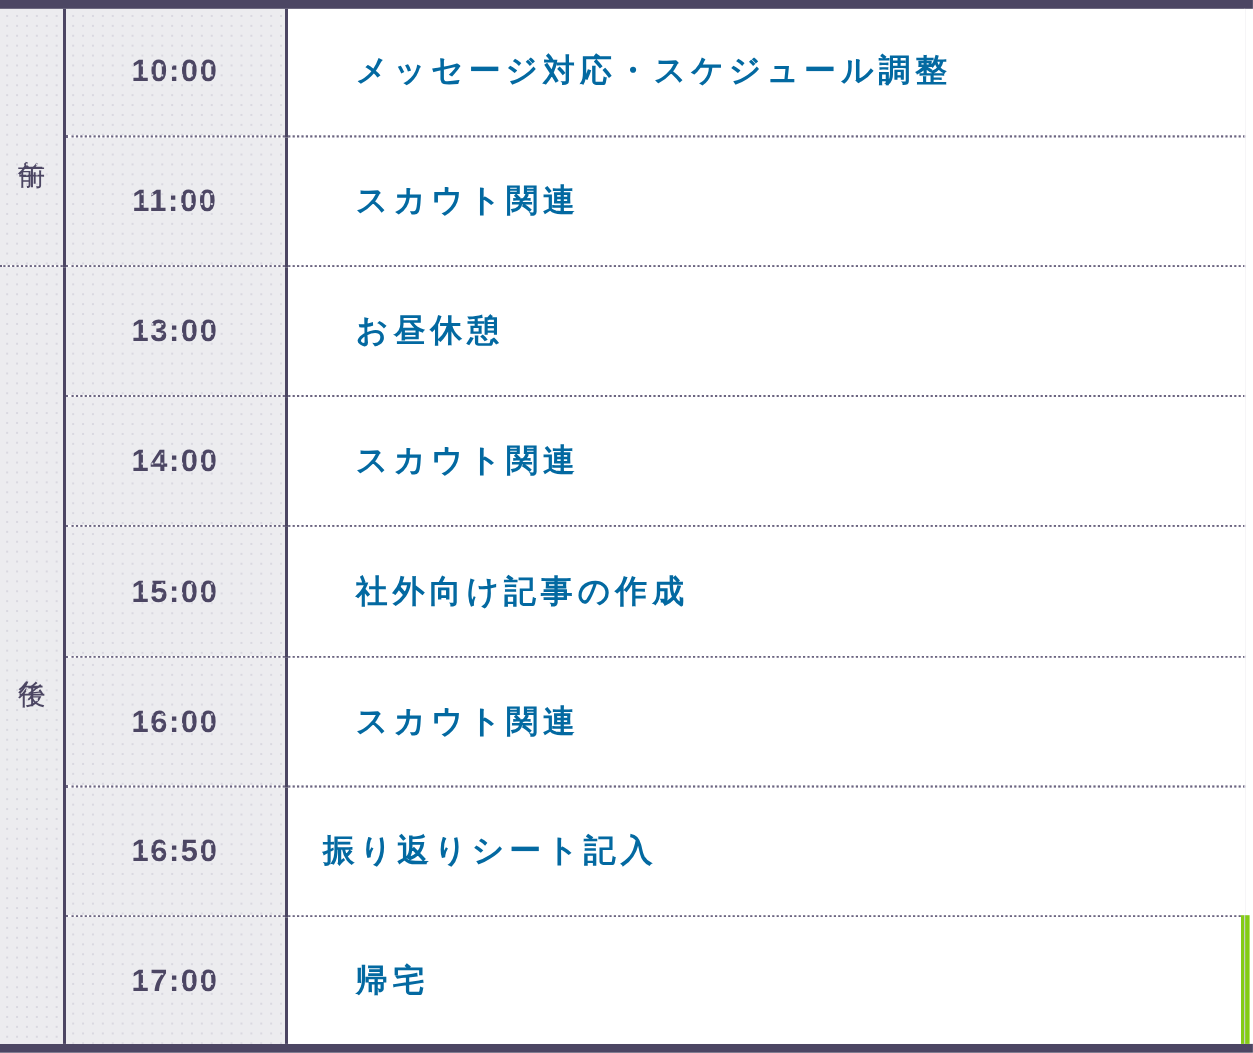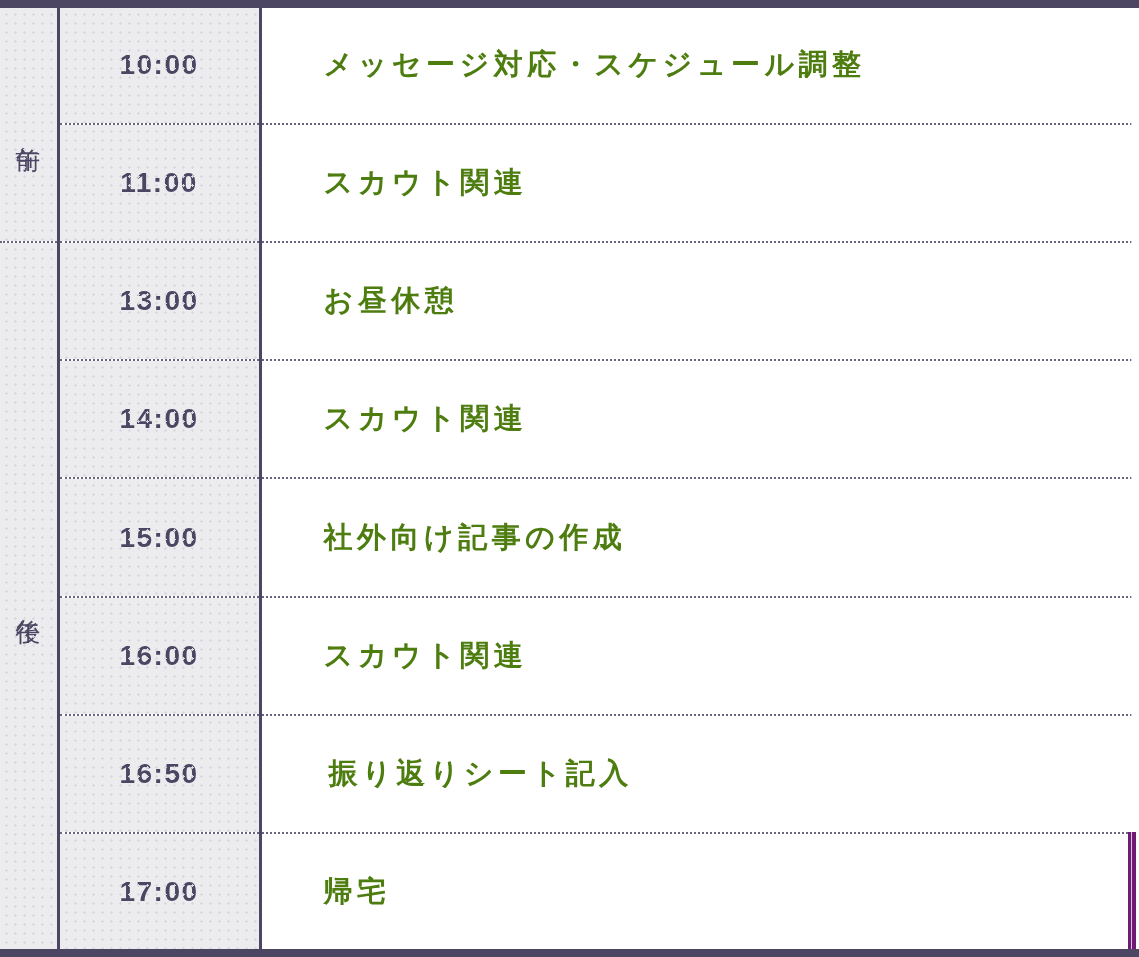--- a/index.html
+++ b/index.html
@@ -84,30 +84,30 @@
   }
 
   
   .task-cell {
     background: #ffffff;
     padding-left: 62px;
   }
   .task-text {
     font-size: 29px;
     font-weight: bold;
-    color: #4d7c0f;
+    color: #0369a1;
     letter-spacing: 4.5px;
   }
-  .task-cell.indent { padding-left: 67px; }
+  .task-cell.indent { padding-left: 32px; }
 
   
   .sep-top    { border-top: 2px dotted #6b6480; }
 
   
-  td.last-right { border-right: 8px solid #701a75; }
+  td.last-right { border-right: 8px solid #84cc16; }
 
   
   .dots {
     position: absolute;
     inset: 0;
     pointer-events: none;
     background-image: radial-gradient(#d9d8e0 1px, transparent 1.1px);
     background-size: 9px 9px;
     background-position: 2px 2px;
   }

